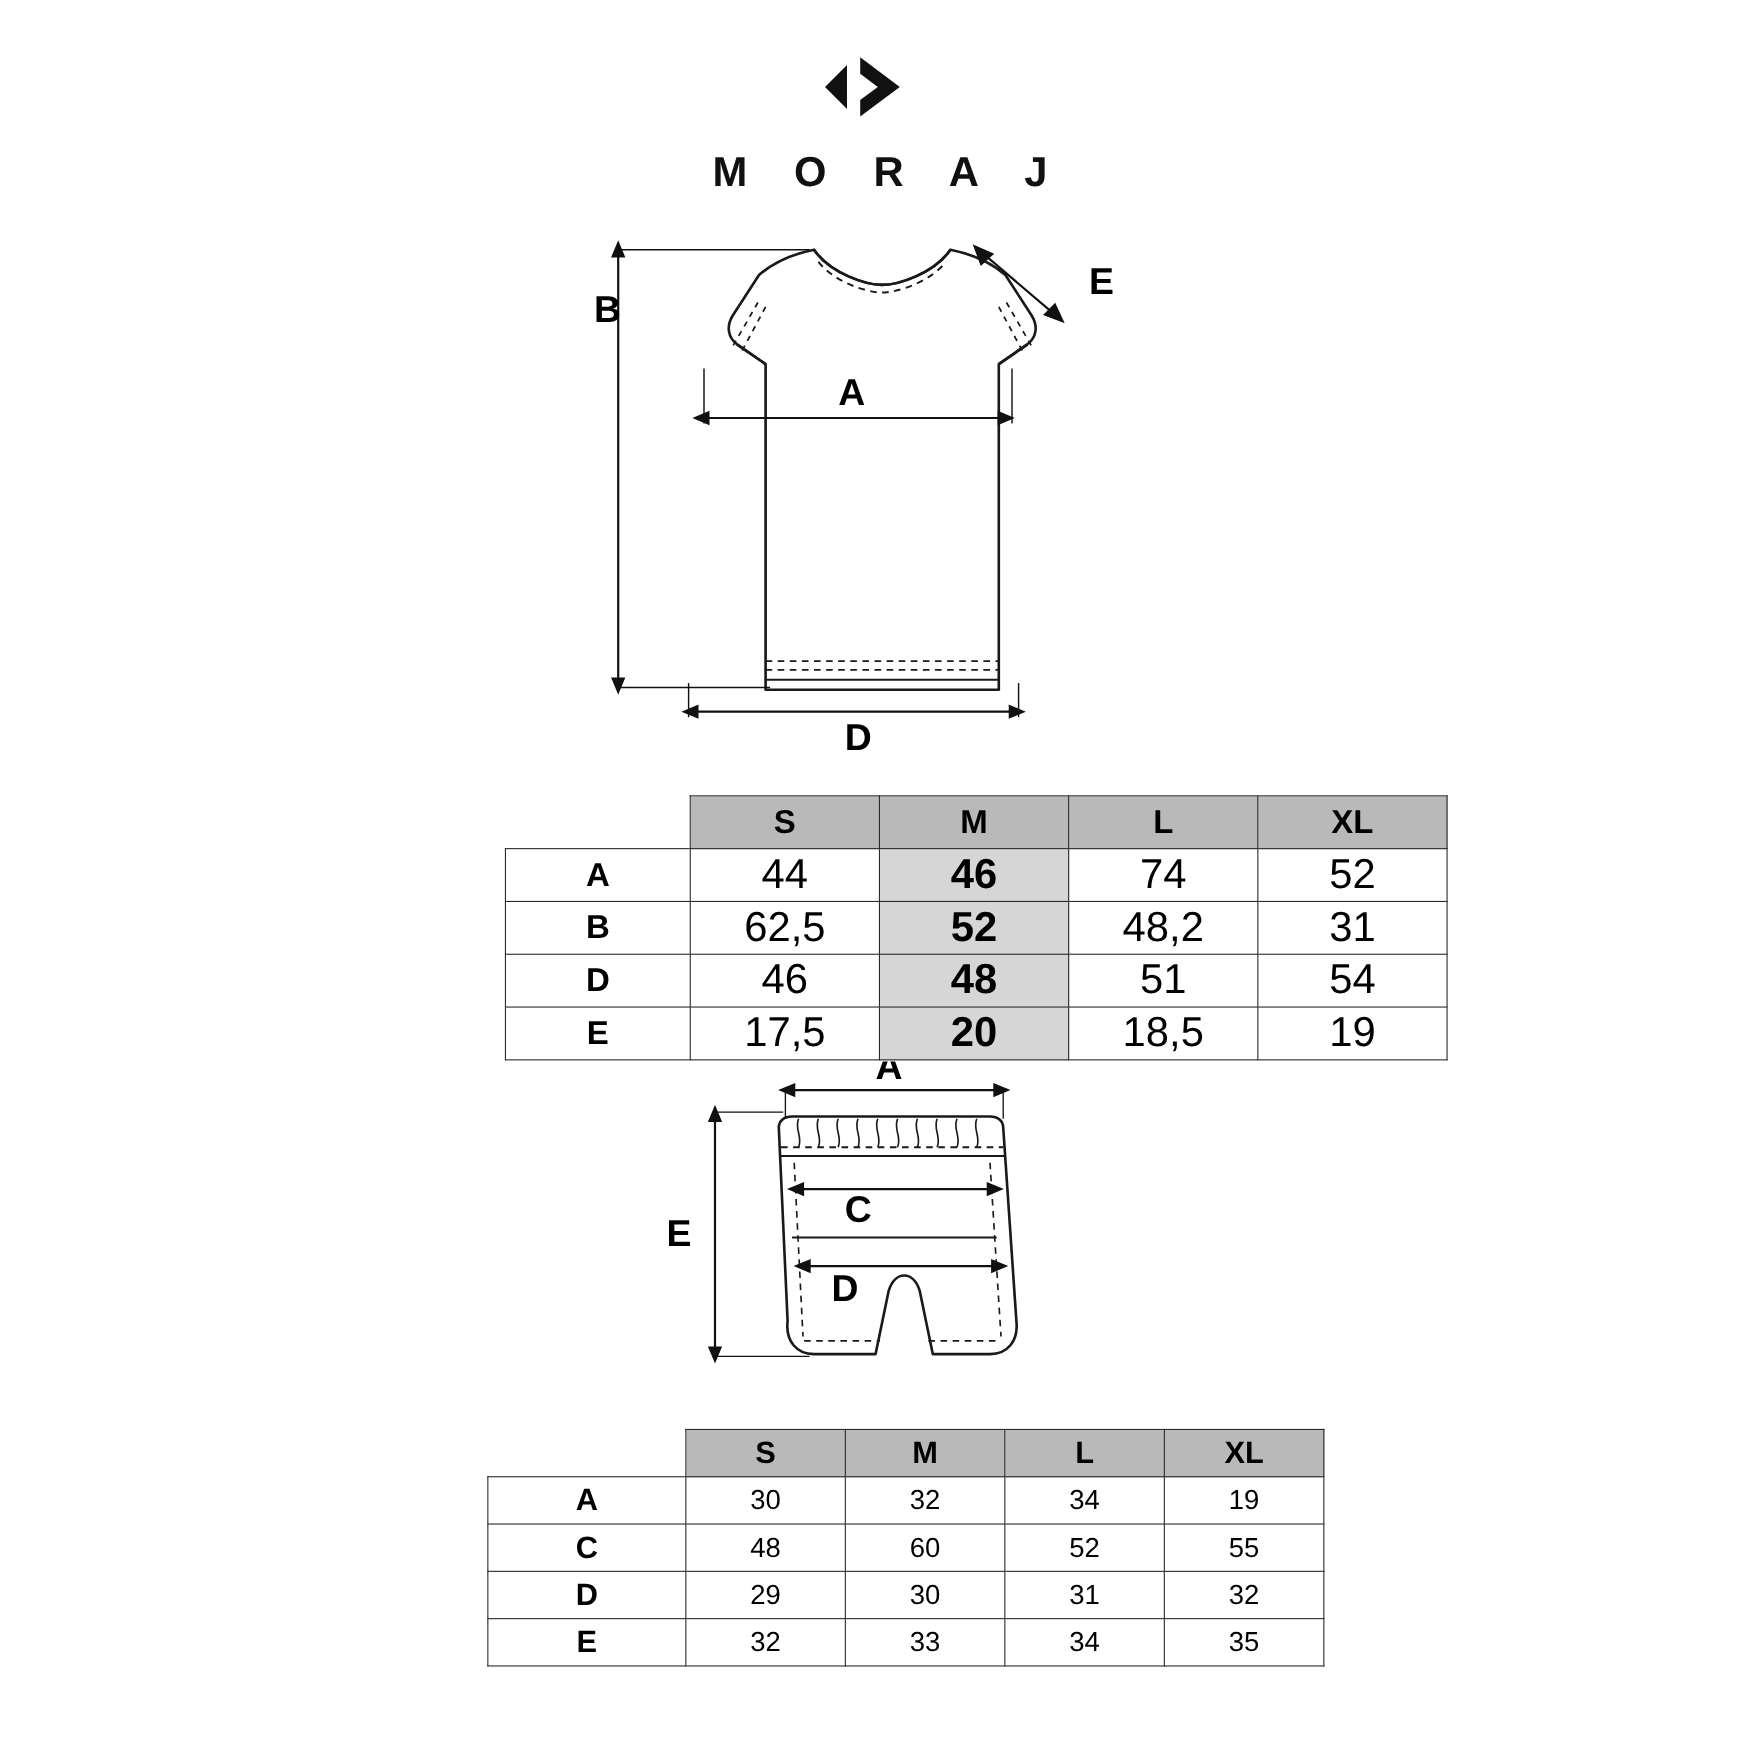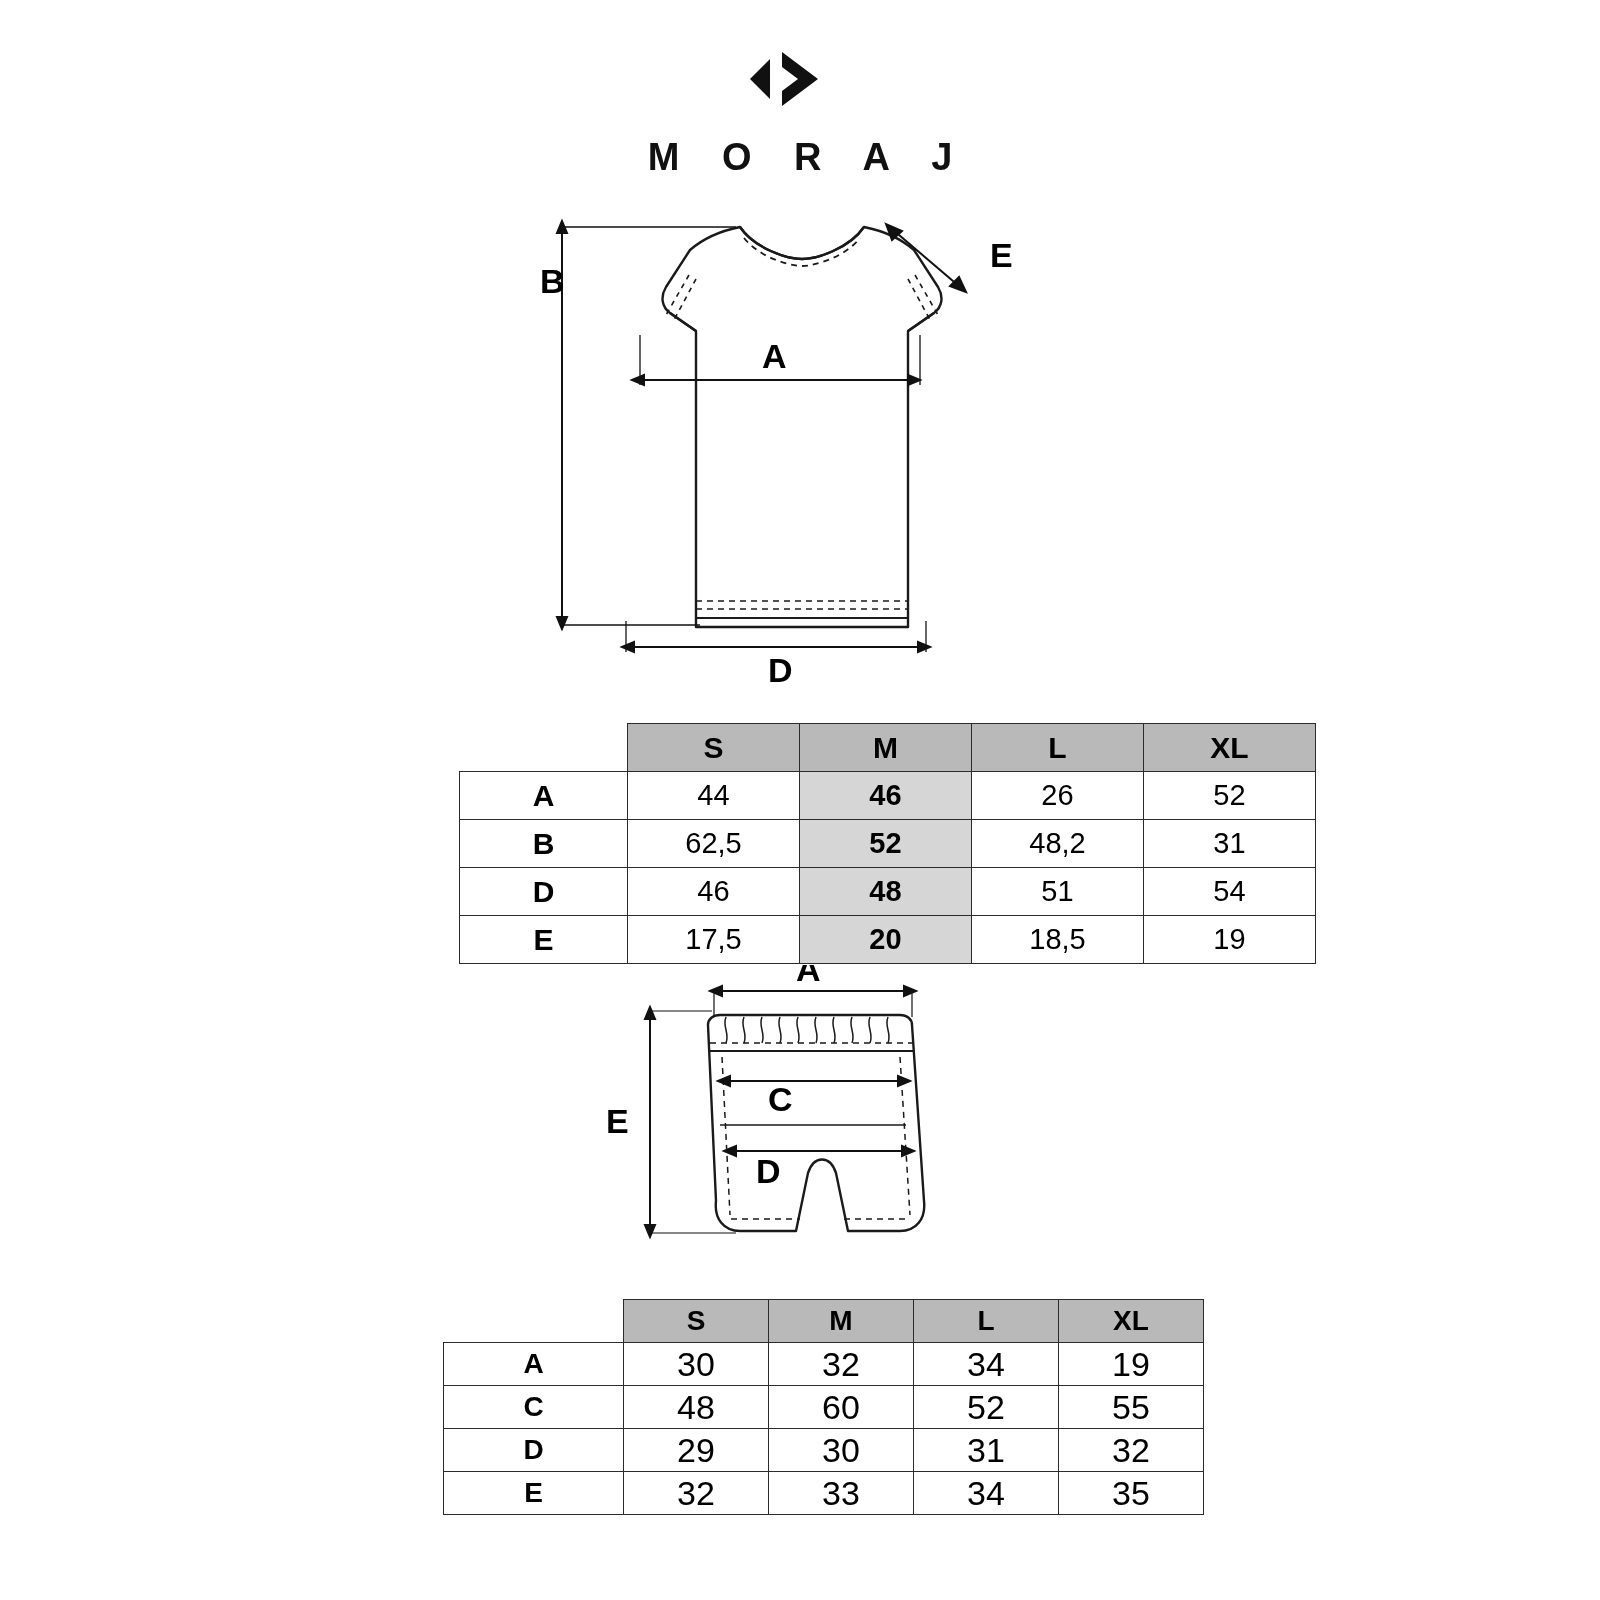--- a/index.html
+++ b/index.html
@@ -56,21 +56,21 @@
     position: absolute;
     border-collapse: collapse;
     font-family: "Liberation Sans", sans-serif;
   }
   #tshirt-table { top: 723px; left: 459px; }
   #shorts-table { top: 1299px; left: 443px; }
 
   .size-table td, .size-table th {
     border: 1px solid #2b2b2b;
     text-align: center;
-    font-size: 29px;
+    font-size: 38px;
     color: #000000;
     padding: 0;
     height: 47px;
     font-weight: normal;
   }
   .size-table .corner {
     border: none;
     background: #ffffff;
   }
   .size-table .rowhead {
@@ -84,21 +84,21 @@
   }
   .size-table .hl {
     background: #d6d6d6;
     font-weight: 700;
   }
   .size-table col.c-label { width: 168px; }
   .size-table col.c-size  { width: 172px; }
 
   #shorts-table col.c-label { width: 180px; }
   #shorts-table col.c-size  { width: 145px; }
-  #shorts-table td, #shorts-table th { height: 42px; font-size: 34px; }
+  #shorts-table td, #shorts-table th { height: 42px; font-size: 25px; }
   #shorts-table thead th { font-size: 28px; }
   #shorts-table .rowhead { font-size: 28px; }
 
   .letter {
     font-weight: 700;
     font-size: 34px;
     font-family: "Liberation Sans", sans-serif;
   }
 </style>
 </head>
@@ -193,21 +193,21 @@
         <th>M</th>
         <th>L</th>
         <th>XL</th>
       </tr>
     </thead>
     <tbody>
       <tr>
         <td class="rowhead">A</td>
         <td>44</td>
         <td class="hl">46</td>
-        <td>26</td>
+        <td>74</td>
         <td>52</td>
       </tr>
       <tr>
         <td class="rowhead">B</td>
         <td>62,5</td>
         <td class="hl">52</td>
         <td>48,2</td>
         <td>31</td>
       </tr>
       <tr>

